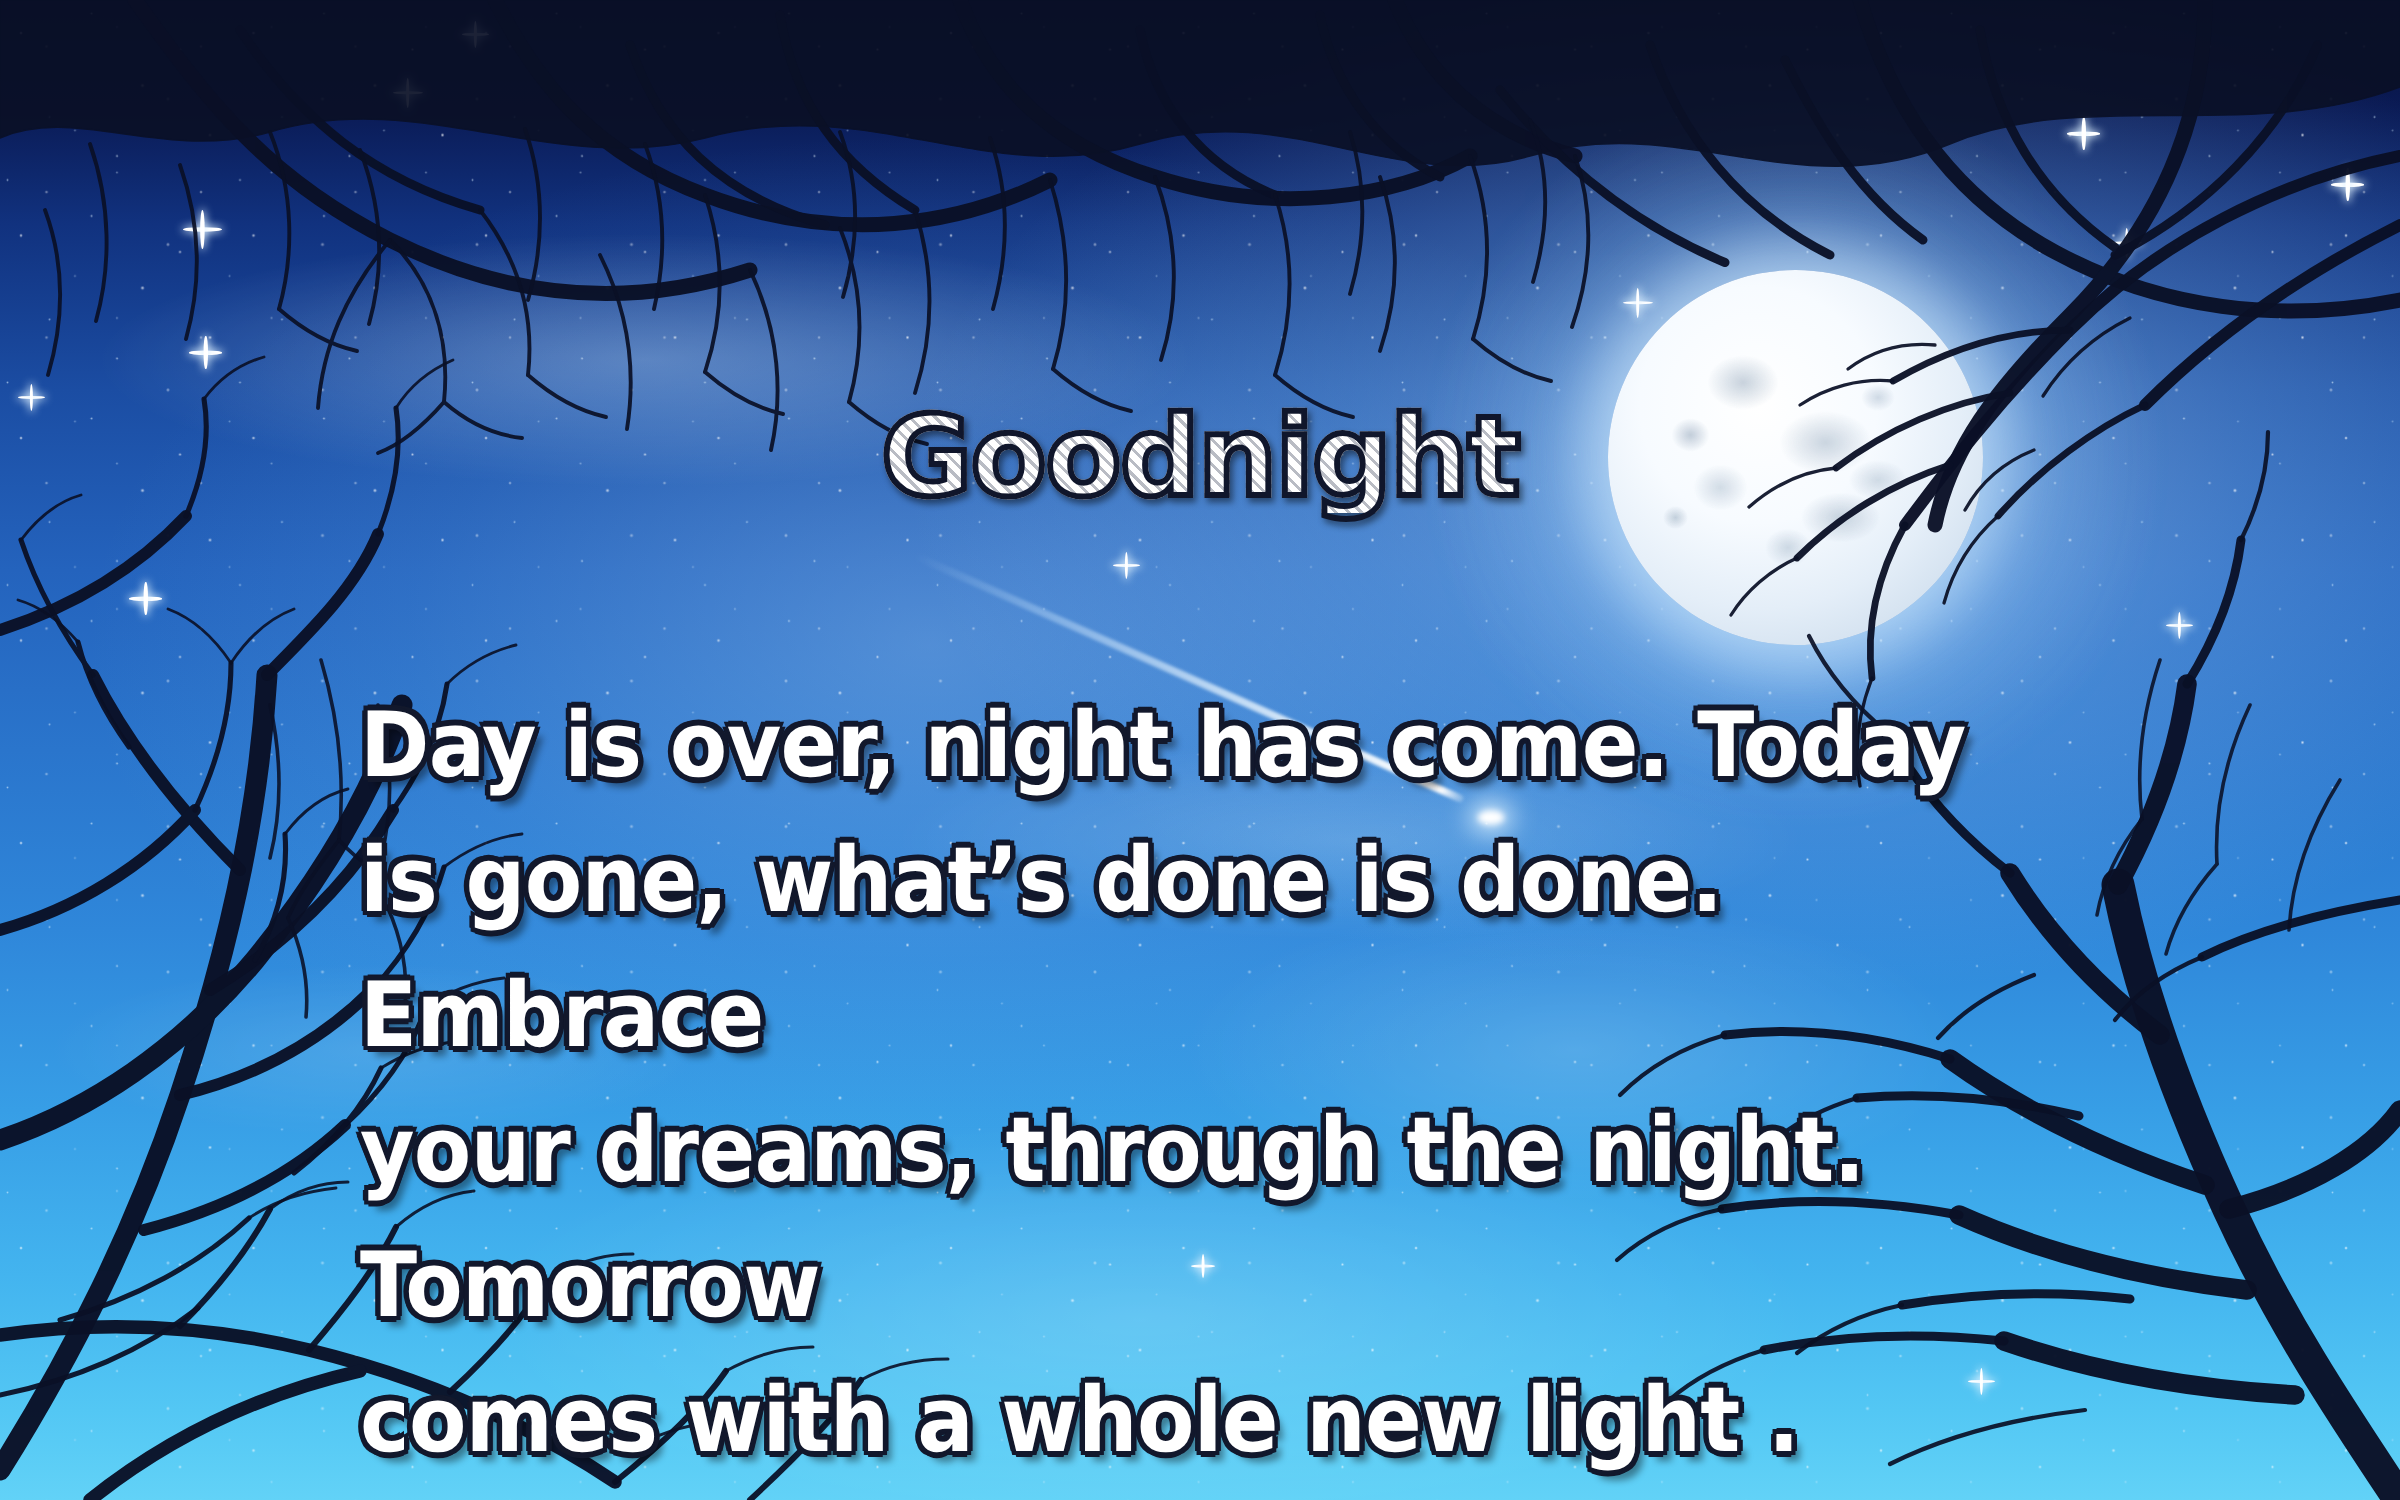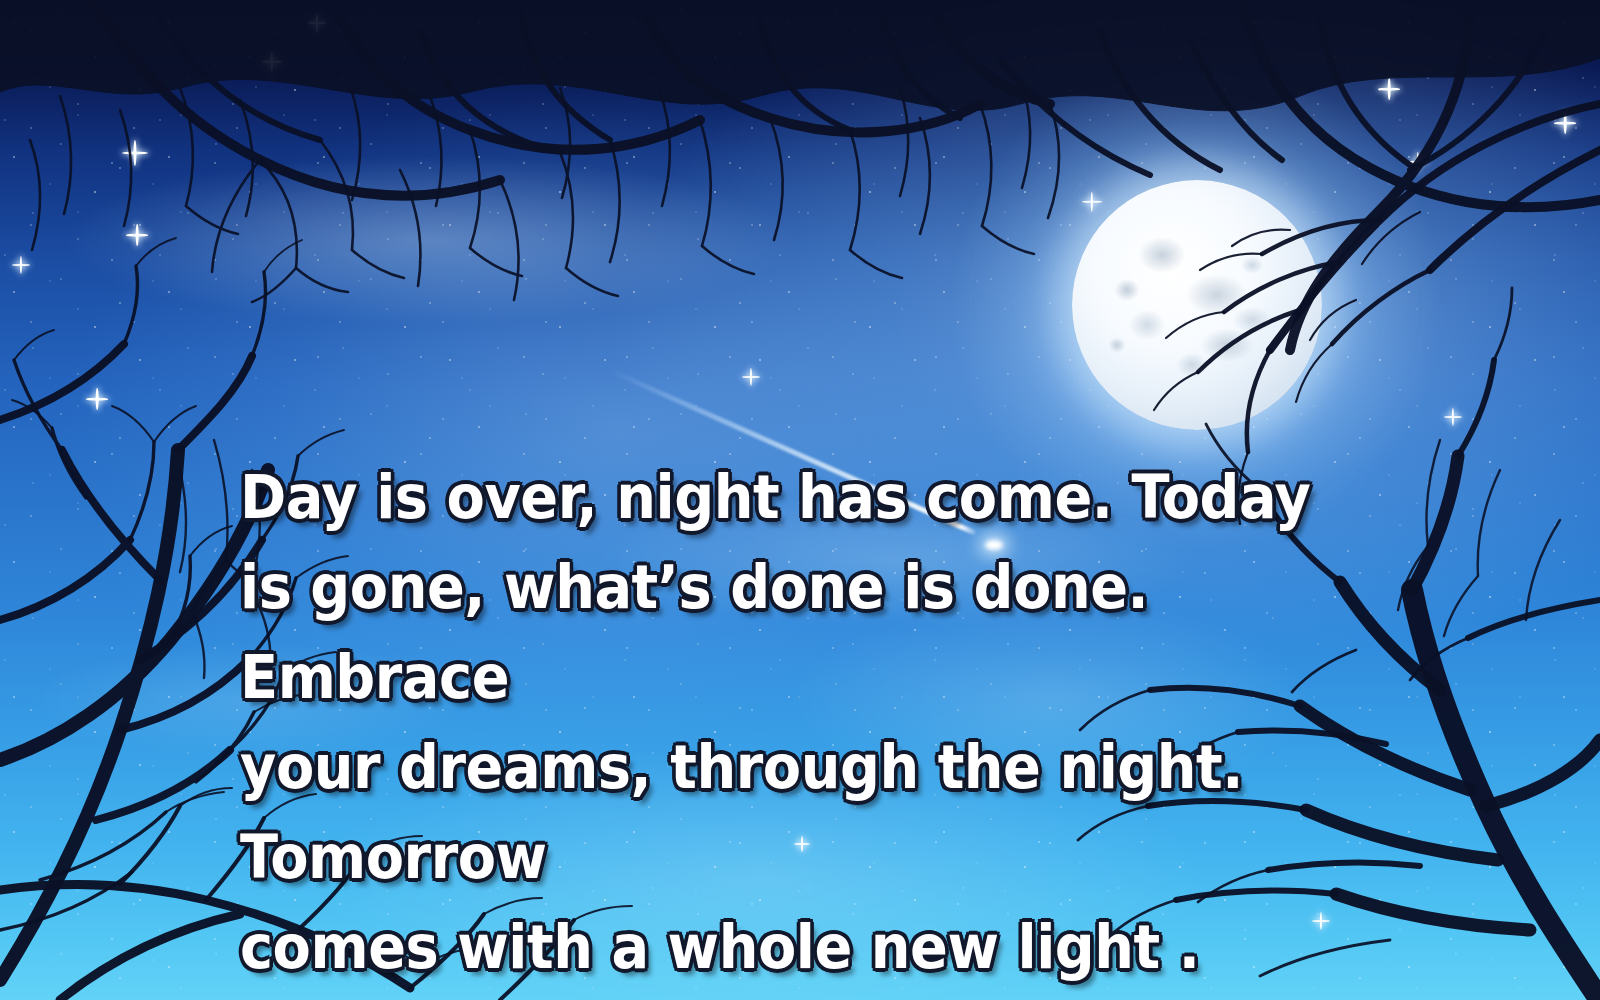--- a/index.html
+++ b/index.html
@@ -387,19 +387,22 @@
           <path d="M1500,470 C1484,504 1476,540 1478,576"></path>
           <path d="M1440,440 C1428,476 1424,512 1428,546"></path>
           <path d="M1478,576 C1462,594 1450,614 1444,636"></path>
           <path d="M1428,546 C1412,566 1402,588 1398,610"></path>
           <path d="M1560,520 C1540,552 1528,586 1526,620"></path>
         </g>
       </g>
     </svg>
   </div>
 
+  <div class="title-wrap">
+    <span class="title">Goodnight</span>
+  </div>
 
   <div class="quote">Day is over, night has come. Today
 is gone, what’s done is done. Embrace
 your dreams, through the night. Tomorrow
 comes with a whole new light .</div>
 
 </div>
 
 </body></html>

